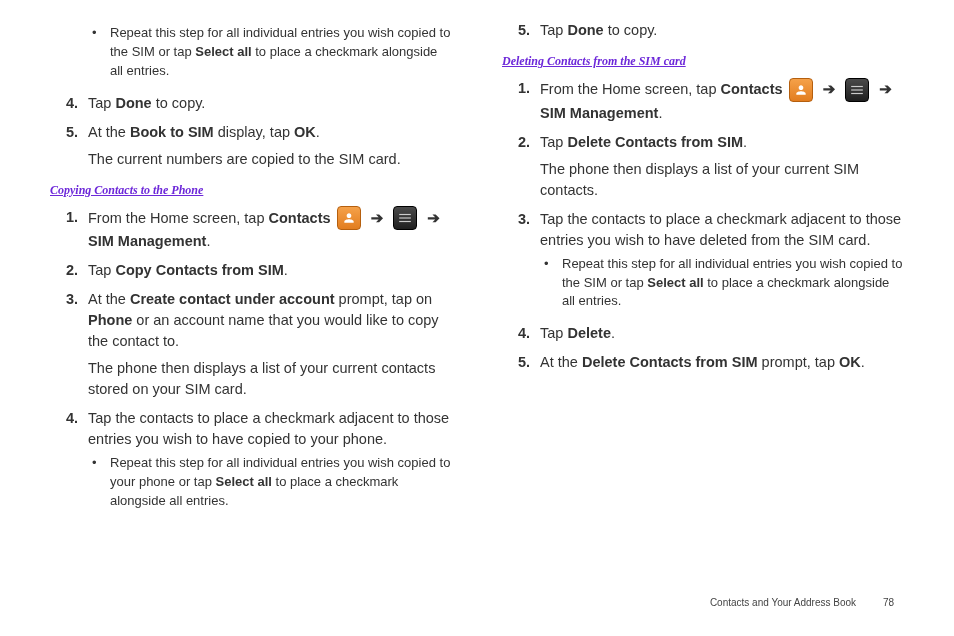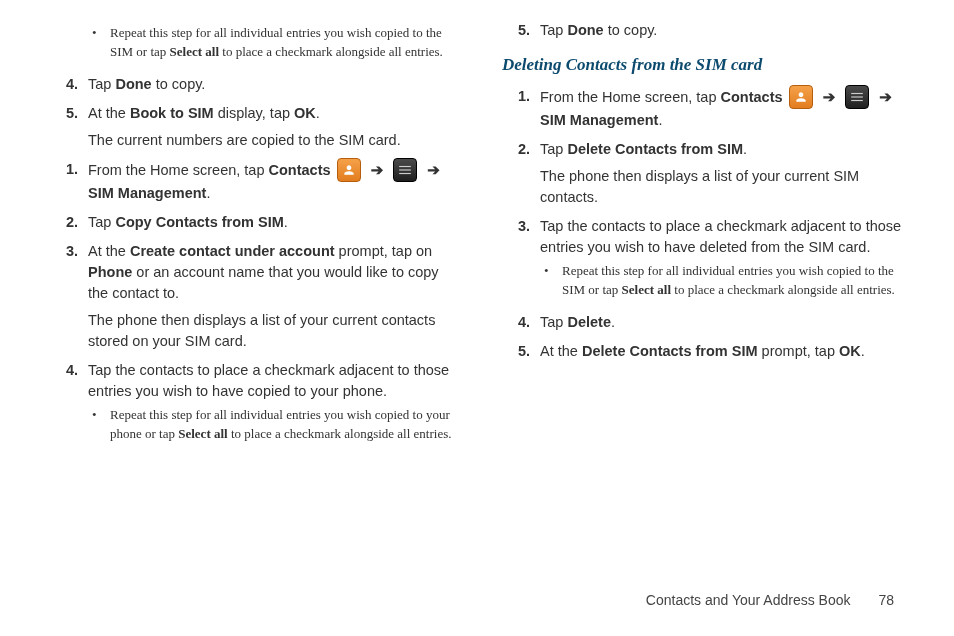--- a/index.html
+++ b/index.html
@@ -16,26 +16,27 @@
     display: flex;
     padding: 20px 50px 60px 50px;
     gap: 50px;
   }
   .col {
     flex: 1;
     font-size: 14.5px;
     line-height: 1.45;
   }
   .heading {
-    color: #0c4a6e;
+    color: #6d28d9;
     font-style: italic;
     font-weight: bold;
-    font-size: 17px;
+    font-size: 12px;
     margin: 12px 0 8px 0;
     font-family: Georgia, 'Times New Roman', serif;
+    text-decoration: underline;
   }
   .bold { font-weight: bold; }
   ol.steps {
     list-style: none;
     padding: 0;
     margin: 0;
   }
   ol.steps > li {
     display: flex;
     margin-bottom: 8px;
@@ -51,21 +52,20 @@
     flex: 1;
   }
   .subtext {
     margin-top: 6px;
   }
   ul.bullets {
     list-style: none;
     padding: 0;
     margin: 4px 0 0 0;
     font-size: 13px;
-    font-family: Liberation Serif, serif;
   }
   ul.bullets > li {
     display: flex;
     margin-bottom: 4px;
   }
   ul.bullets > li::before {
     content: "•";
     width: 18px;
     flex-shrink: 0;
     padding-left: 4px;
@@ -94,21 +94,21 @@
   .icon-menu svg { width: 14px; height: 10px; }
   .arrow {
     font-size: 15px;
     padding: 0 4px;
     font-weight: bold;
   }
   .footer {
     position: absolute;
     bottom: 28px;
     right: 60px;
-    font-size: 14px;
+    font-size: 10px;
     color: #444;
   }
   .footer .pg {
     margin-left: 24px;
   }
 </style>
 </head>
 <body>
 
 <div class="page">
@@ -135,20 +135,21 @@
       </li>
       <li>
         <span class="num">5.</span>
         <div class="body">
           <span>At the </span><span class="bold">Book to SIM</span><span> display, tap </span><span class="bold">OK</span><span>.</span>
           <div class="subtext">The current numbers are copied to the SIM card.</div>
         </div>
       </li>
     </ol>
 
+    <div class="heading">Copying Contacts to the Phone</div>
 
     <ol class="steps">
       <li>
         <span class="num">1.</span>
         <div class="body">
           <span>From the Home screen, tap </span><span class="bold">Contacts</span>
           <span class="icon icon-contacts">
               <svg viewBox="0 0 24 24">
                 <path fill="#fff" d="M12 12c2.2 0 4-1.8 4-4s-1.8-4-4-4-4 1.8-4 4 1.8 4 4 4zm0 2c-2.7 0-8 1.3-8 4v2h16v-2c0-2.7-5.3-4-8-4z"></path>
               </svg>

